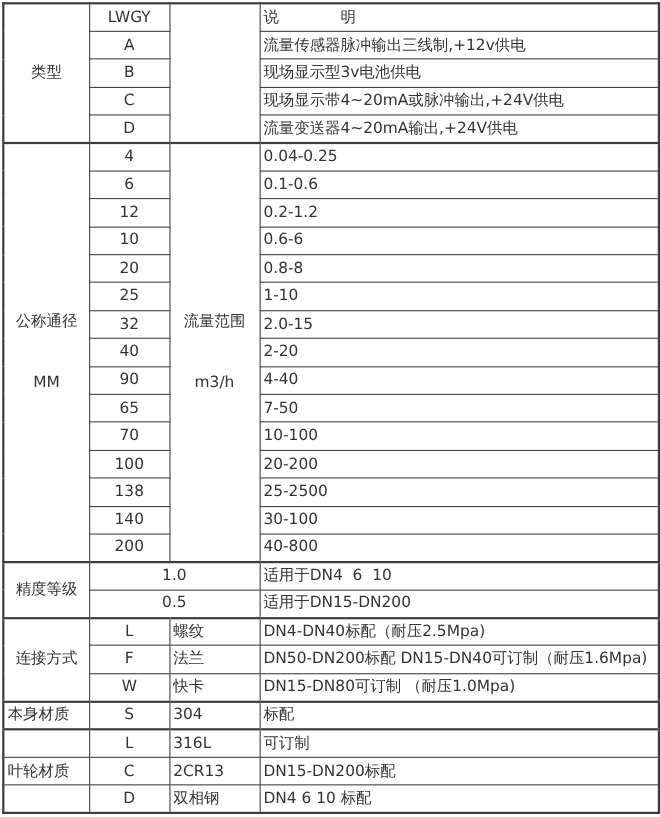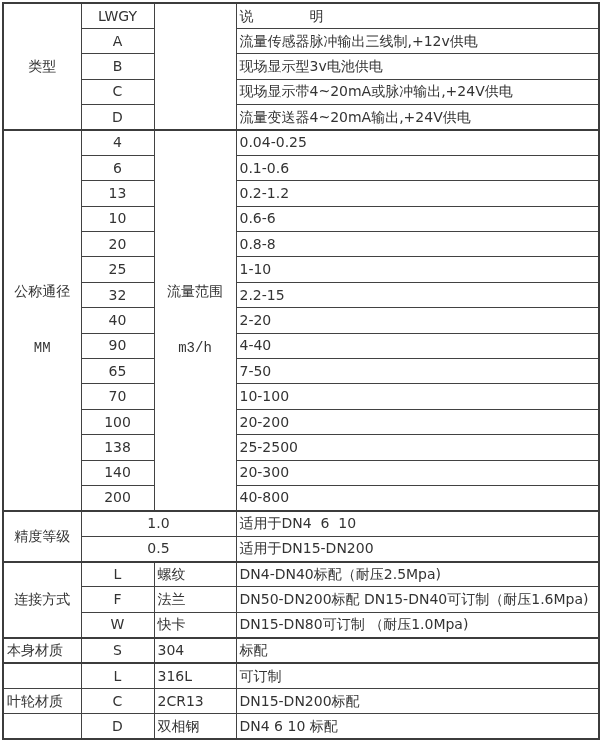--- a/index.html
+++ b/index.html
@@ -28,21 +28,21 @@
     height: 25.4px;
     padding: 0 3px;
     white-space: pre;
     overflow: hidden;
     line-height: 1.35;
     vertical-align: middle;
   }
   td.c { text-align: center; padding: 0 1px; }
   td.l { text-align: left; }
   tr.thick td { border-top: 2px solid #3c3c3c; }
-  .two-line div { text-align: center; font-family: Liberation Mono, monospace; }
+  .two-line div { text-align: center; }
 </style>
 </head>
 <body>
 
 <div class="page">
 <table class="spec">
   <colgroup>
     <col style="width:78px">
     <col style="width:73px">
     <col style="width:82px">
@@ -83,38 +83,38 @@
       <div>流量范围</div>
       <div>m3/h</div>
     </td>
     <td class="l">0.04-0.25</td>
   </tr>
   <tr>
     <td class="c">6</td>
     <td class="l">0.1-0.6</td>
   </tr>
   <tr>
-    <td class="c">13</td>
+    <td class="c">12</td>
     <td class="l">0.2-1.2</td>
   </tr>
   <tr>
     <td class="c">10</td>
     <td class="l">0.6-6</td>
   </tr>
   <tr>
     <td class="c">20</td>
     <td class="l">0.8-8</td>
   </tr>
   <tr>
     <td class="c">25</td>
     <td class="l">1-10</td>
   </tr>
   <tr>
     <td class="c">32</td>
-    <td class="l">2.2-15</td>
+    <td class="l">2.0-15</td>
   </tr>
   <tr>
     <td class="c">40</td>
     <td class="l">2-20</td>
   </tr>
   <tr>
     <td class="c">90</td>
     <td class="l">4-40</td>
   </tr>
   <tr>
@@ -128,21 +128,21 @@
   <tr>
     <td class="c">100</td>
     <td class="l">20-200</td>
   </tr>
   <tr>
     <td class="c">138</td>
     <td class="l">25-2500</td>
   </tr>
   <tr>
     <td class="c">140</td>
-    <td class="l">20-300</td>
+    <td class="l">30-100</td>
   </tr>
   <tr>
     <td class="c">200</td>
     <td class="l">40-800</td>
   </tr>
 
   <tr class="thick">
     <td class="c" rowspan="2">精度等级</td>
     <td class="c" colspan="2">1.0</td>
     <td class="l">适用于DN4  6  10</td>

